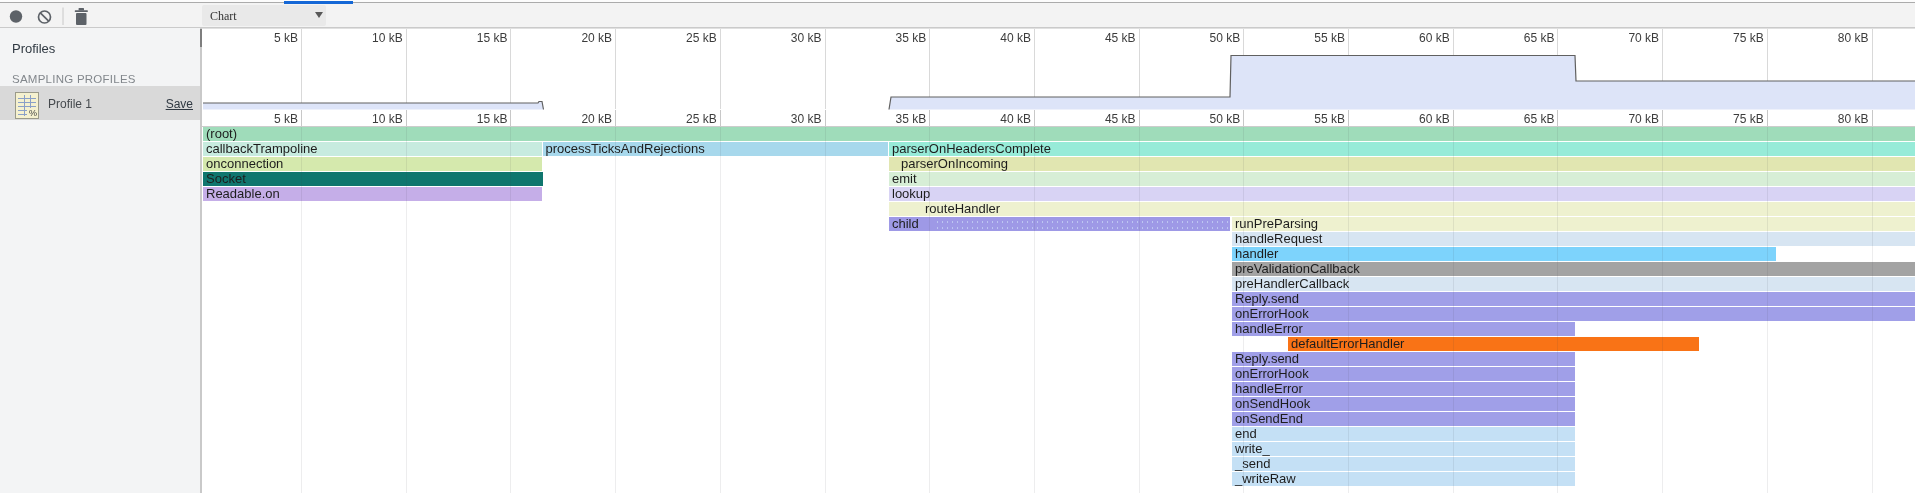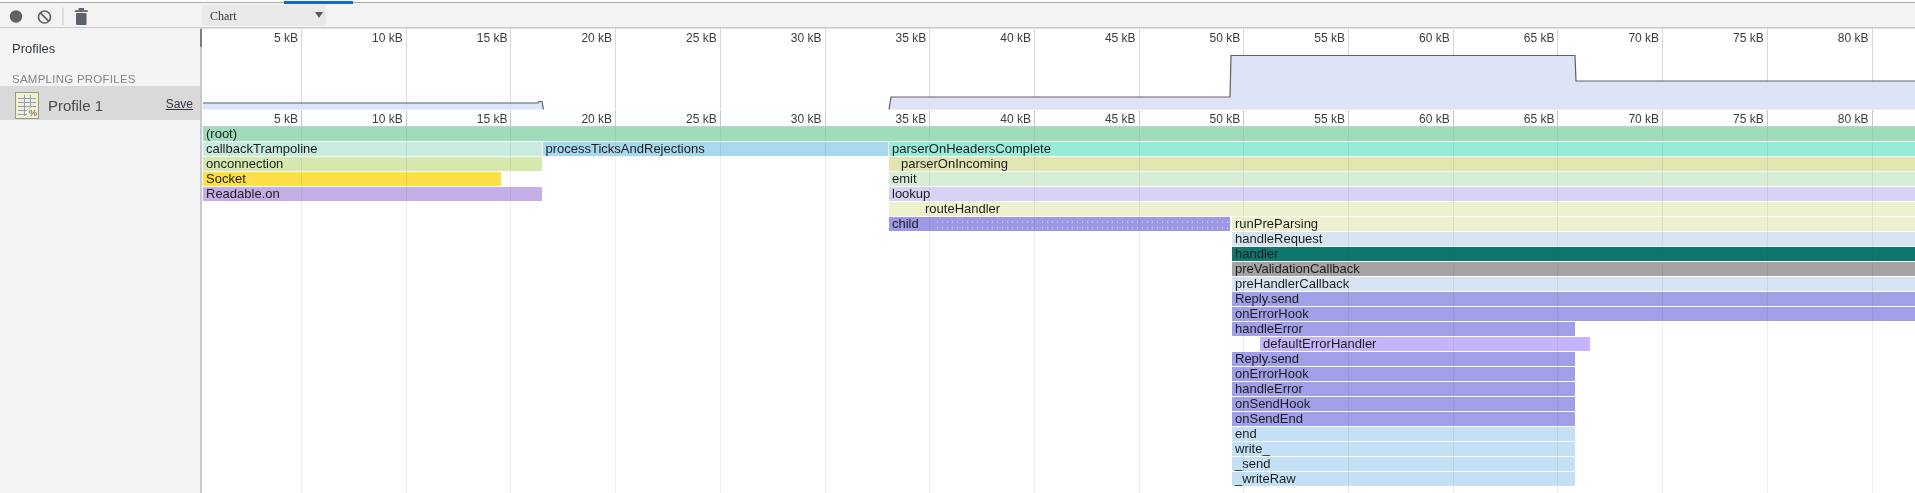--- a/index.html
+++ b/index.html
@@ -36,21 +36,21 @@
 <line x1="3" y1="6.5" x2="21" y2="6.5"></line>
         <line x1="3" y1="10.5" x2="21" y2="10.5"></line>
 <line x1="3" y1="14.5" x2="21" y2="14.5"></line>
         <line x1="3" y1="18.5" x2="12" y2="18.5"></line>
 <line x1="3" y1="22.5" x2="12" y2="22.5"></line>
 <line x1="9.5" y1="3" x2="9.5" y2="24"></line>
         <line x1="15.5" y1="3" x2="15.5" y2="16"></line>
 </g>
 <text x="14" y="24" font-size="9" fill="#444" font-family="Liberation Sans">%</text>
 </svg>
-<div class="abs" style="left:48px;top:97px;font-size:15px;color:#45494d;">Profile 1</div>
+<div class="abs" style="left:48px;top:97px;font-size:12px;color:#45494d;">Profile 1</div>
 <div class="abs" style="right:1722px;top:97px;font-size:12px;color:#303942;text-decoration:underline;">Save</div>
 <div class="abs" style="left:202px;top:5px;width:124px;height:21px;background:#e9e9e9;border-radius:2px;"></div>
 <div class="abs" style="left:210px;top:9px;font-size:12px;color:#333;font-family:Liberation Serif, serif;">Chart</div>
 <div class="abs" style="left:315px;top:12px;width:0;height:0;border-left:4.5px solid transparent;border-right:4.5px solid transparent;border-top:6px solid #585858;"></div>
 <div class="abs" style="left:301.0px;top:29px;width:1px;height:80px;background:#d9d9d9;"></div>
 <div class="abs" style="left:405.7px;top:29px;width:1px;height:80px;background:#d9d9d9;"></div>
 <div class="abs" style="left:510.4px;top:29px;width:1px;height:80px;background:#d9d9d9;"></div>
 <div class="abs" style="left:615.1px;top:29px;width:1px;height:80px;background:#d9d9d9;"></div>
 <div class="abs" style="left:719.8px;top:29px;width:1px;height:80px;background:#d9d9d9;"></div>
 <div class="abs" style="left:824.5px;top:29px;width:1px;height:80px;background:#d9d9d9;"></div>
@@ -122,35 +122,35 @@
 <div class="glab" style="left:1701.8px;top:112px;">75 kB</div>
 <div class="abs" style="left:1871.5px;top:110px;width:1px;height:17px;background:#c8c8c8;"></div>
 <div class="glab" style="left:1806.5px;top:112px;">80 kB</div>
 <div class="abs" style="left:202px;top:126px;width:1713px;height:1px;background:#cccccc;"></div>
 <div class="bar" style="left:203.0px;top:127px;width:1712.0px;background:#9fdcba;">(root)</div>
 <div class="bar" style="left:203.0px;top:142px;width:338.5px;background:#c7ebdf;">callbackTrampoline</div>
 <div class="bar" style="left:542.5px;top:142px;width:345.0px;background:#a7d8ec;">processTicksAndRejections</div>
 <div class="bar" style="left:889.0px;top:142px;width:1026.0px;background:#97ebd8;">parserOnHeadersComplete</div>
 <div class="bar" style="left:203.0px;top:157px;width:338.5px;background:#d5e9ad;">onconnection</div>
 <div class="bar" style="left:889.0px;top:157px;width:1026.0px;background:#e1e6b1;padding-left:12px;">parserOnIncoming</div>
-<div class="bar" style="left:203.0px;top:172px;width:298px;background:#fde047;">Socket</div>
+<div class="bar" style="left:203.0px;top:172px;width:340px;background:#0f766e;">Socket</div>
 <div class="bar" style="left:889.0px;top:172px;width:1026.0px;background:#d7eed6;">emit</div>
 <div class="bar" style="left:203.0px;top:187px;width:338.5px;background:#c5aee8;">Readable.on</div>
 <div class="bar" style="left:889.0px;top:187px;width:1026.0px;background:#d8d3f4;">lookup</div>
 <div class="bar" style="left:889.0px;top:202px;width:1026.0px;background:#eef1cf;padding-left:36px;">routeHandler</div>
 <div class="bar" style="left:889.0px;top:217px;width:341.0px;background:#9e99e6;">child</div>
 <div class="bar" style="left:1232.0px;top:217px;width:683.0px;background:#eef1cf;">runPreParsing</div>
 <div class="bar" style="left:1232.0px;top:232px;width:683.0px;background:#d7e5f2;">handleRequest</div>
-<div class="bar" style="left:1232.0px;top:247px;width:683.0px;background:#0f766e;">handler</div>
+<div class="bar" style="left:1232.0px;top:247px;width:544px;background:#7dd3fc;">handler</div>
 <div class="bar" style="left:1232.0px;top:262px;width:683.0px;background:#a3a3a3;">preValidationCallback</div>
 <div class="bar" style="left:1232.0px;top:277px;width:683.0px;background:#d7e5f2;">preHandlerCallback</div>
 <div class="bar" style="left:1232.0px;top:292px;width:683.0px;background:#a09fe8;">Reply.send</div>
 <div class="bar" style="left:1232.0px;top:307px;width:683.0px;background:#a09fe8;">onErrorHook</div>
 <div class="bar" style="left:1232.0px;top:322px;width:343.0px;background:#a09fe8;">handleError</div>
-<div class="bar" style="left:1260px;top:337px;width:330px;background:#c4b5fd;">defaultErrorHandler</div>
+<div class="bar" style="left:1288px;top:337px;width:411px;background:#f97316;">defaultErrorHandler</div>
 <div class="bar" style="left:1232.0px;top:352px;width:343.0px;background:#a09fe8;">Reply.send</div>
 <div class="bar" style="left:1232.0px;top:367px;width:343.0px;background:#a09fe8;">onErrorHook</div>
 <div class="bar" style="left:1232.0px;top:382px;width:343.0px;background:#a09fe8;">handleError</div>
 <div class="bar" style="left:1232.0px;top:397px;width:343.0px;background:#a09fe8;">onSendHook</div>
 <div class="bar" style="left:1232.0px;top:412px;width:343.0px;background:#a09fe8;">onSendEnd</div>
 <div class="bar" style="left:1232.0px;top:427px;width:343.0px;background:#c4e0f5;">end</div>
 <div class="bar" style="left:1232.0px;top:442px;width:343.0px;background:#c4e0f5;">write_</div>
 <div class="bar" style="left:1232.0px;top:457px;width:343.0px;background:#c4e0f5;">_send</div>
 <div class="bar" style="left:1232.0px;top:472px;width:343.0px;background:#c4e0f5;">_writeRaw</div>
 <div class="abs" style="left:935px;top:219px;width:293px;height:10px;background-image:radial-gradient(circle at 2.5px 3px, rgba(214,234,250,0.55) 0.7px, rgba(0,0,0,0) 1px);background-size:5px 6px;"></div>

